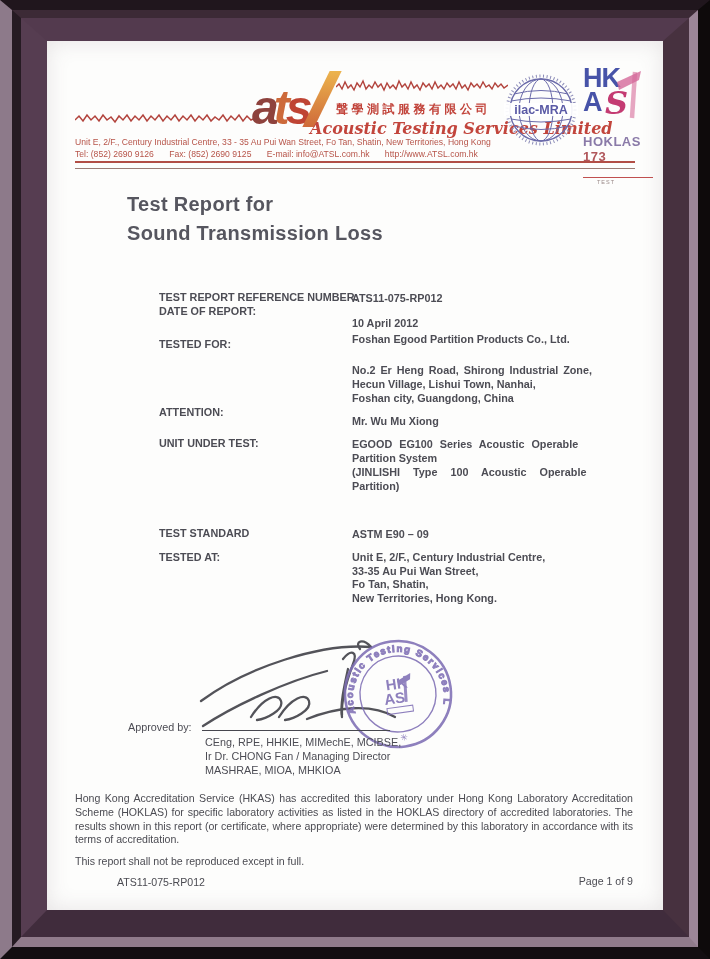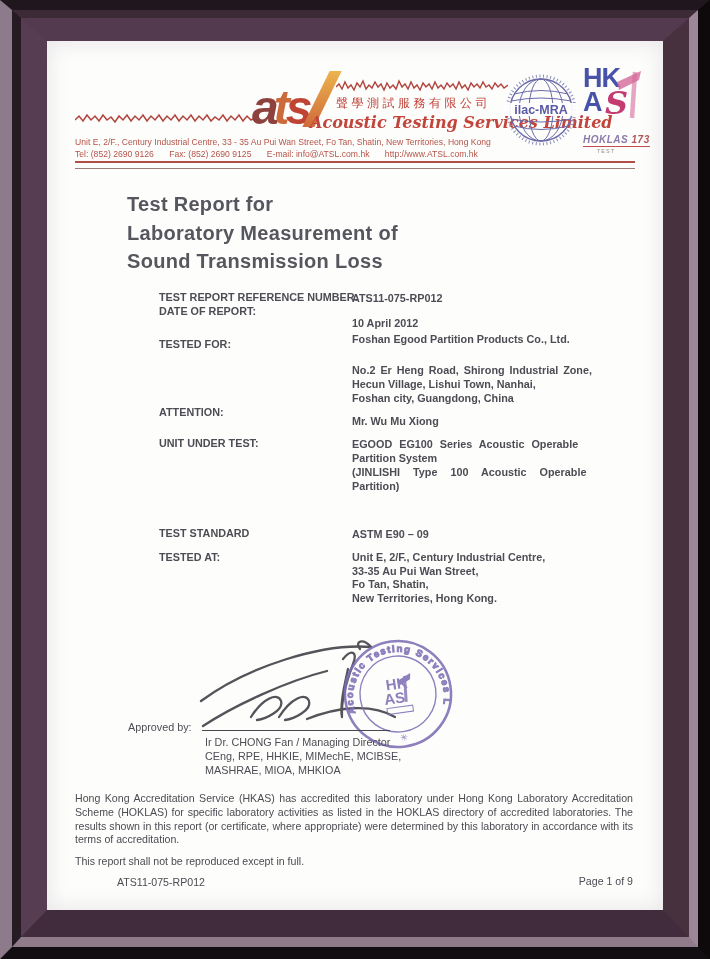--- a/index.html
+++ b/index.html
@@ -18,33 +18,33 @@
   .zz-left{position:absolute;left:28px;top:70px;}
   .atsl{position:absolute;left:205px;top:30px;display:flex;align-items:flex-end;height:56px;}
   .atsl span{font-style:italic;font-weight:800;font-size:48px;line-height:38px;letter-spacing:-3px;}
   .l-a{color:#8e423d;}
   .l-t{color:#cd6a3b;margin-left:-2px;}
   .l-s{color:#bf4434;margin-left:-1px;}
   .l-slash{width:12px;height:56px;margin-left:7px;transform:skewX(-26deg);
       background:linear-gradient(#ecb44d,#cf6a3a);}
   .logo-right{position:absolute;left:289px;top:38px;width:220px;}
   .zz-top{display:block;}
-  .cn-name{font-size:12px;font-weight:normal;color:#c2453c;letter-spacing:3.5px;margin-top:3px;white-space:nowrap;}
+  .cn-name{font-size:12px;font-weight:bold;color:#c2453c;letter-spacing:3.5px;margin-top:9px;white-space:nowrap;}
   .en-name{font-family:"DejaVu Serif",serif;font-style:italic;font-weight:bold;font-size:16px;
       color:#c2453c;margin-top:1px;margin-left:-26px;white-space:nowrap;}
   .ilac{position:absolute;left:457px;top:31px;}
   .hkas{position:absolute;left:536px;top:25px;width:70px;text-align:left;}
   .hkas-rows{position:relative;width:64px;height:56px;}
   .hkas-hk,.hkas-a{font-weight:900;font-size:27px;line-height:24px;color:#4753a8;letter-spacing:-1px;}
   .hkas-a{position:absolute;left:0;top:24px;}
   .hkas-s{position:absolute;left:22px;top:18px;font-family:"DejaVu Serif",serif;font-style:italic;
       font-weight:bold;font-size:32px;color:#c43b72;}
   .hkas-ribbon{position:absolute;left:0;top:0;}
-  .hoklas{margin-top:12px;font-size:10px;font-weight:bold;color:#8a7aa8;letter-spacing:0.5px;
-      border-bottom:1px solid #c05050;display:inline-block;padding-bottom:1px;font-style:italic;}
+  .hoklas{margin-top:12px;font-size:13px;font-weight:bold;color:#8a7aa8;letter-spacing:0.5px;
+      border-bottom:1px solid #c05050;display:inline-block;padding-bottom:13px;}
   .hoklas .num{color:#b0565a;}
   .hkas-test{font-size:5.5px;color:#9a8a88;letter-spacing:1px;margin-left:14px;margin-top:1px;}
   .addr{position:absolute;left:28px;top:96px;font-size:8.6px;line-height:11.5px;color:#b65348;white-space:nowrap;}
   .addr .seg{margin-right:13px;}
   .rule{position:absolute;left:28px;right:28px;top:120px;height:5px;
       border-top:2px solid #b24e46;border-bottom:1px solid #9b7c76;}
 
   
   .title{position:absolute;left:80px;top:149px;font-size:20px;font-weight:bold;color:#56565f;
       line-height:28.5px;letter-spacing:0.3px;}
@@ -134,21 +134,20 @@
         <span class="seg">Fax: (852) 2690 9125</span>
         <span class="seg">E-mail: info@ATSL.com.hk</span>
         <span class="seg">http://www.ATSL.com.hk</span>
       </div>
     </div>
 
     <div class="rule"></div>
 
     <div class="title">
       <div>Test Report for</div>
-      <div>Laboratory Measurement of</div>
       <div>Sound Transmission Loss</div>
     </div>
 
     <div class="flabel" style="top:250px">TEST REPORT REFERENCE NUMBER:</div>
     <div class="fvalue" style="top:250px">ATS11-075-RP012</div>
 
     <div class="flabel" style="top:264px">DATE OF REPORT:</div>
     <div class="fvalue" style="top:275px">10 April 2012</div>
 
     <div class="flabel" style="top:297px">TESTED FOR:</div>
@@ -209,22 +208,22 @@
         <text x="53" y="66" text-anchor="middle" font-family="Liberation Sans, sans-serif" font-size="15" font-weight="900" stroke="none">AS</text>
         <path d="M66 40 L64 66" stroke-width="3" fill="none" opacity="0.9"></path>
         <path d="M58 44 L72 38 L71 44 L59 49 Z" stroke="none"></path>
         <rect x="44" y="70" width="26" height="6" fill="none" stroke-width="1"></rect>
       </g>
     </svg>
 
     <div class="approved">Approved by:</div>
     <div class="sig-line"></div>
     <div class="sig-name">
+      <div>CEng, RPE, HHKIE, MIMechE, MCIBSE,</div>
       <div>Ir Dr. CHONG Fan / Managing Director</div>
-      <div>CEng, RPE, HHKIE, MIMechE, MCIBSE,</div>
       <div>MASHRAE, MIOA, MHKIOA</div>
     </div>
 
     <div class="acc">Hong Kong Accreditation Service (HKAS) has accredited this laboratory under Hong Kong Laboratory Accreditation Scheme (HOKLAS) for specific laboratory activities as listed in the HOKLAS directory of accredited laboratories. The results shown in this report (or certificate, where appropriate) were determined by this laboratory in accordance with its terms of accreditation.</div>
     <div class="note">This report shall not be reproduced except in full.</div>
     <div class="ref">ATS11-075-RP012</div>
     <div class="page">Page 1 of 9</div>
 
   </div>
 </div>

